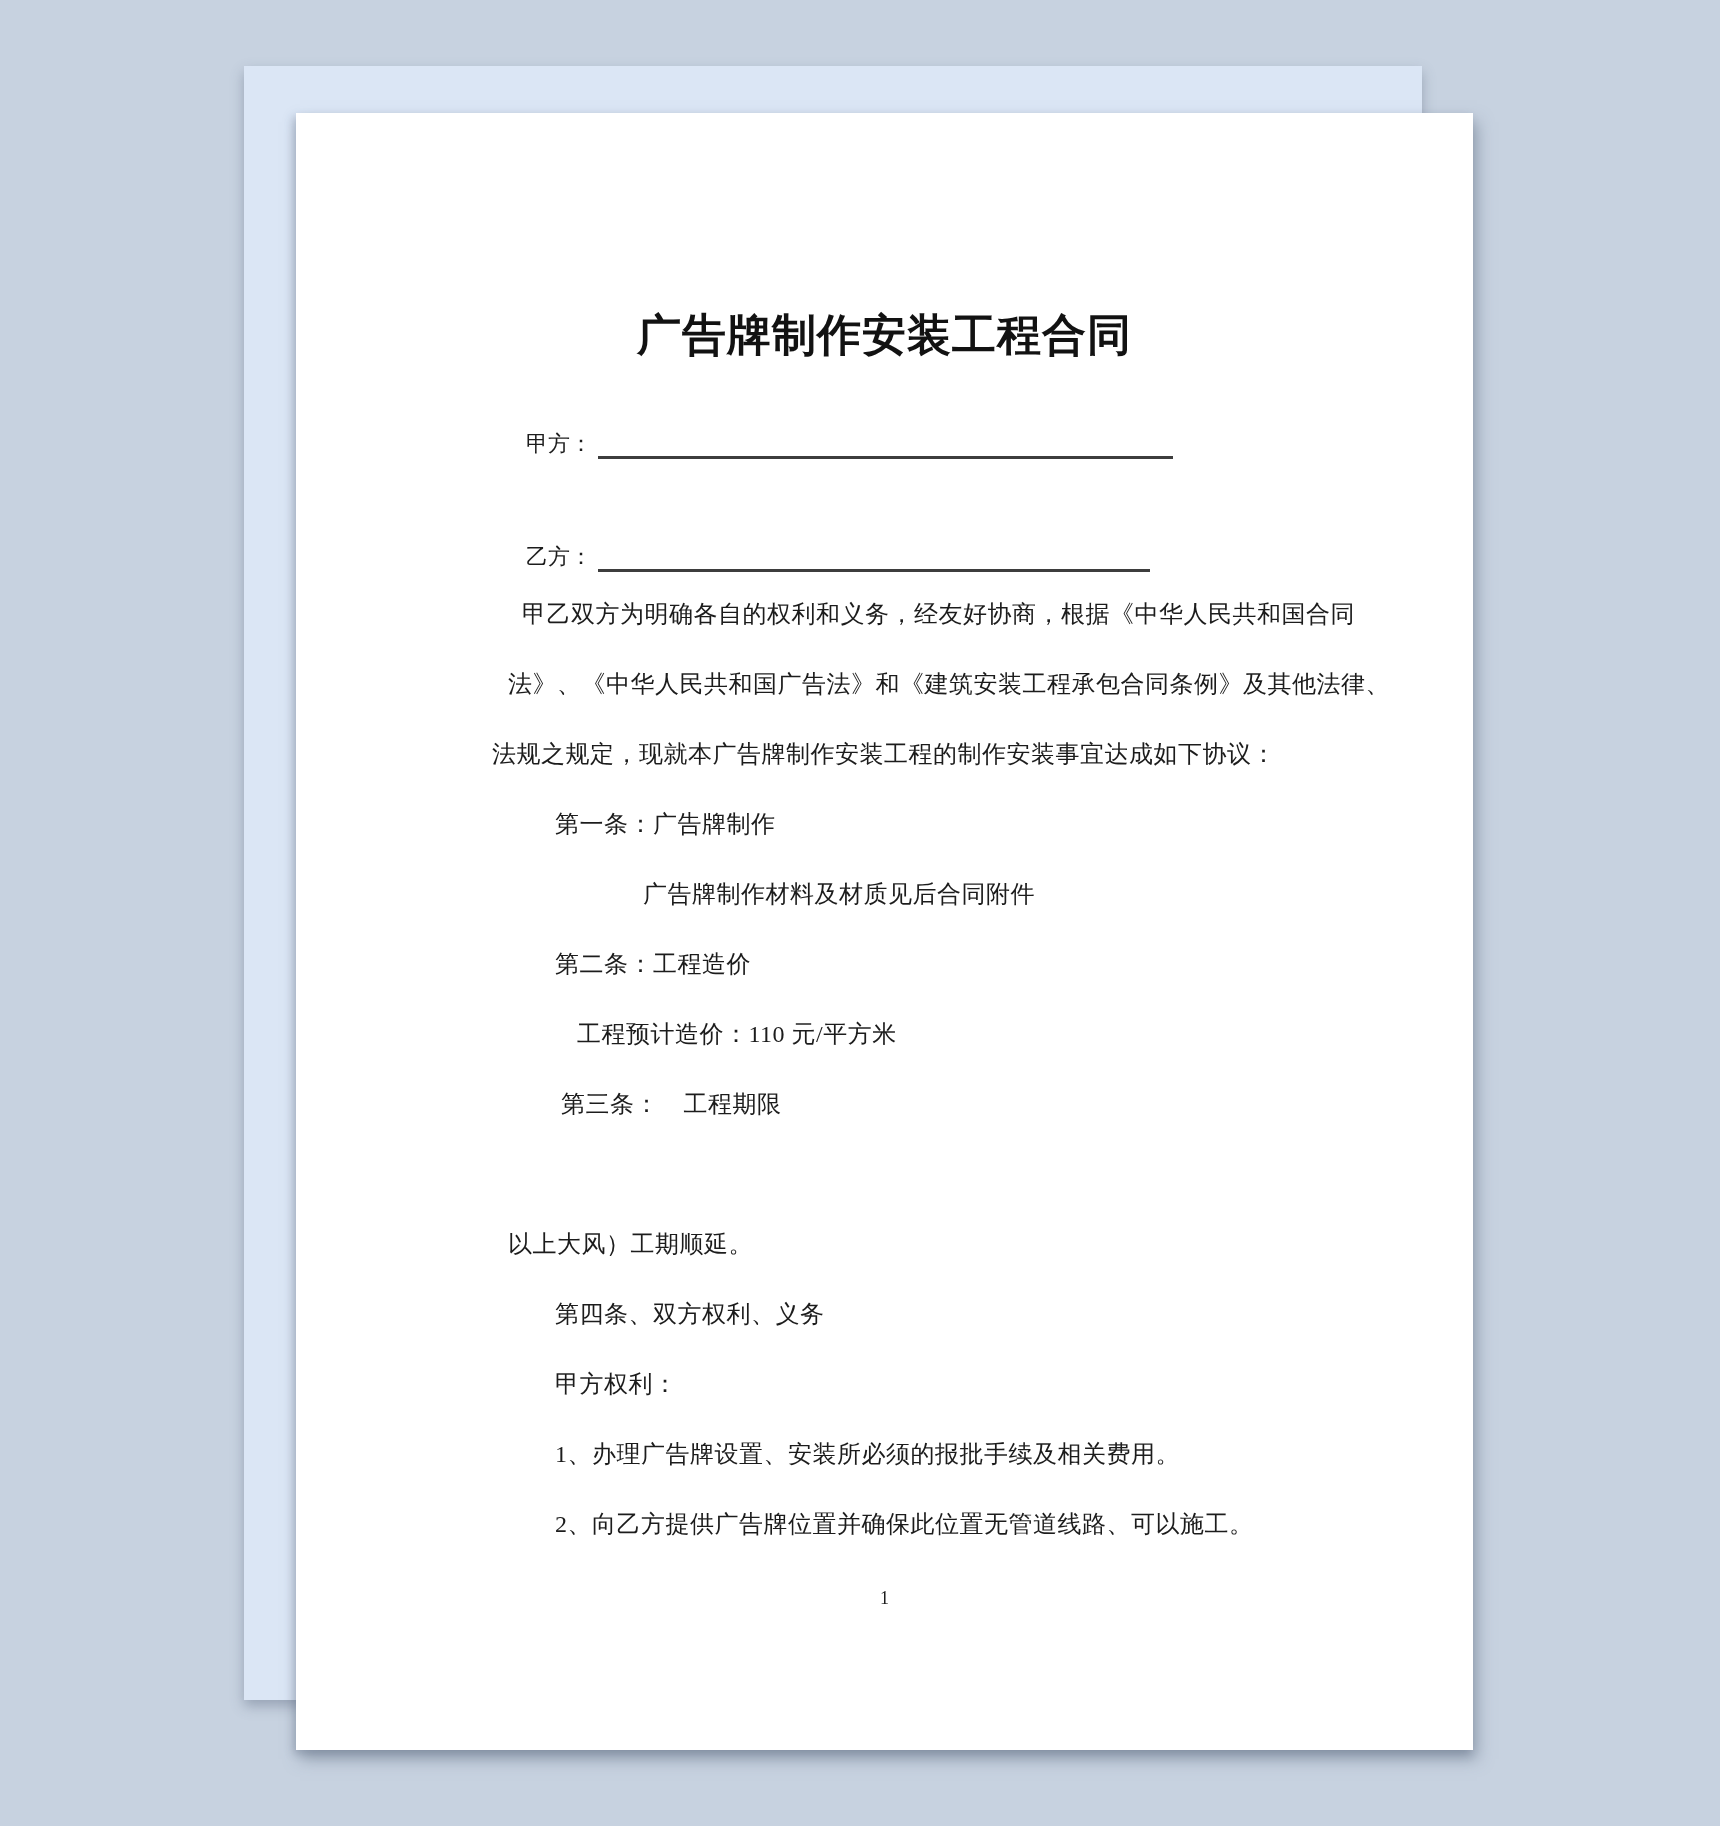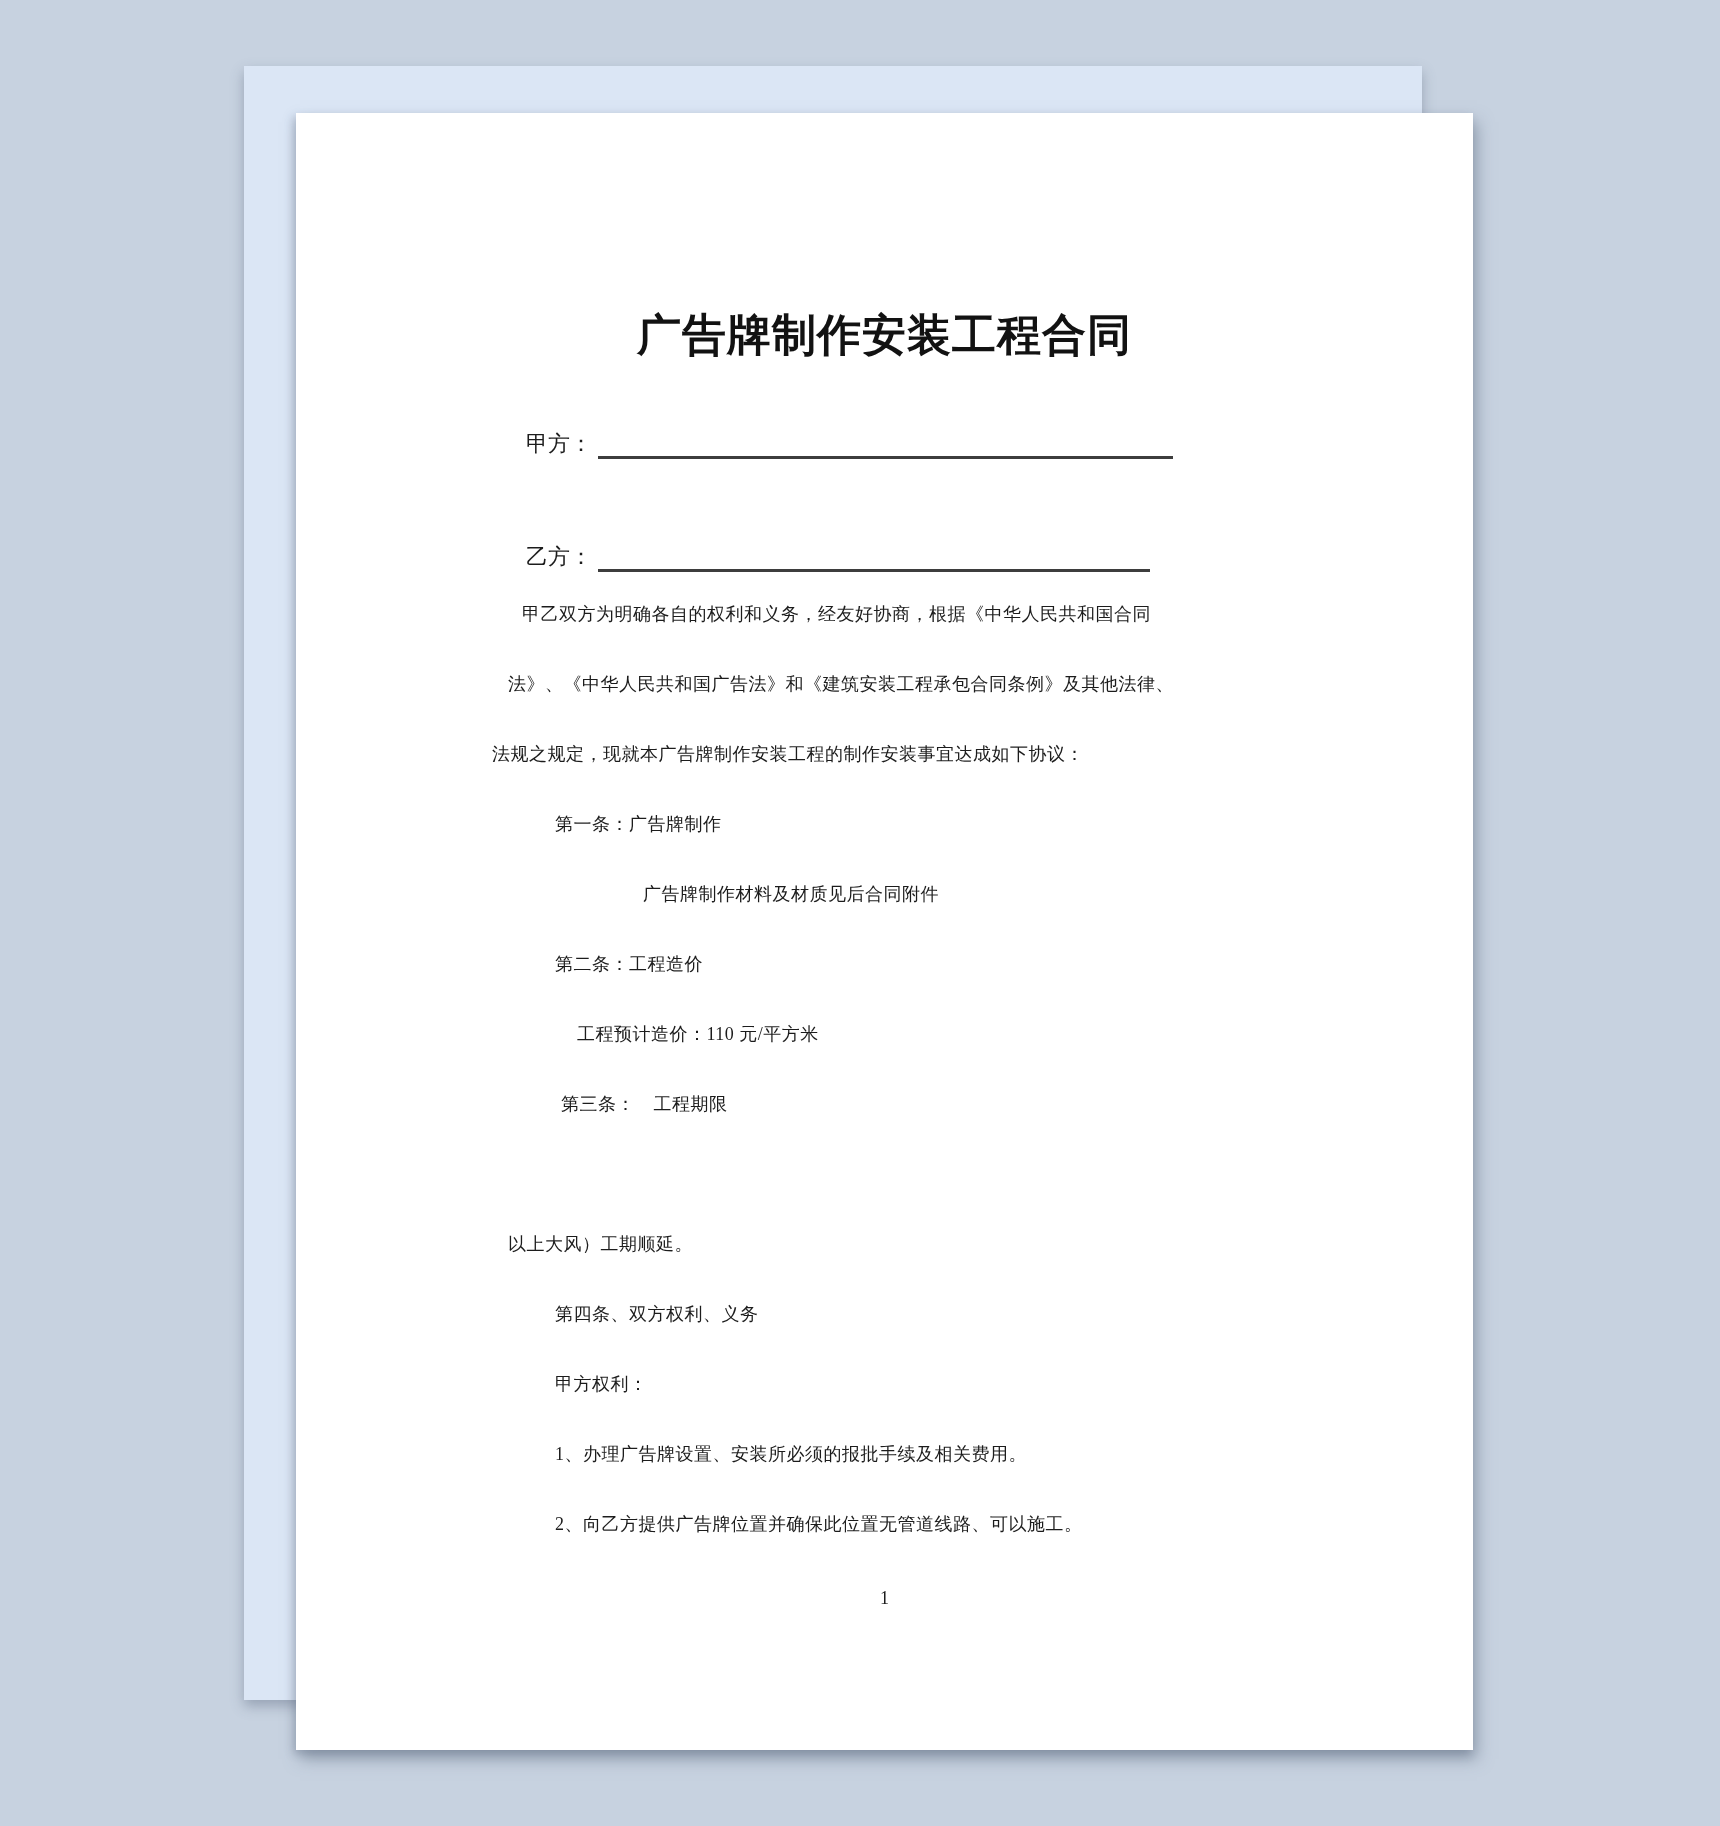--- a/index.html
+++ b/index.html
@@ -67,21 +67,21 @@
     height:27px;
     margin-left:6px;
     border-bottom:3px solid #3d3d3d;
   }
   .fill-a{width:575px;}
   .fill-b{width:552px;}
   .line{
     position:absolute;
     height:30px;
     line-height:30px;
-    font-size:18px;
+    font-size:24px;
     white-space:nowrap;
     letter-spacing:0.5px;
     color:#1c1c1c;
   }
   .page-number{
     position:absolute;
     top:1474px;
     left:0;
     right:0;
     text-align:center;

